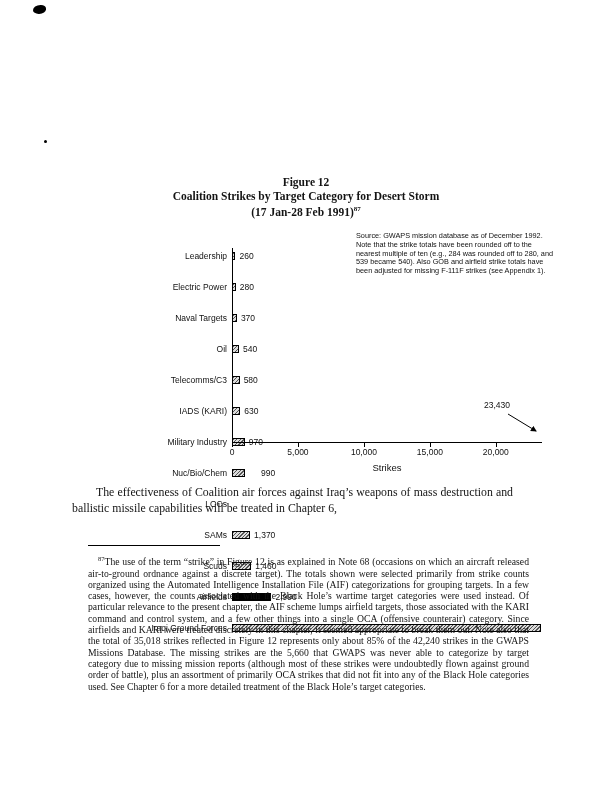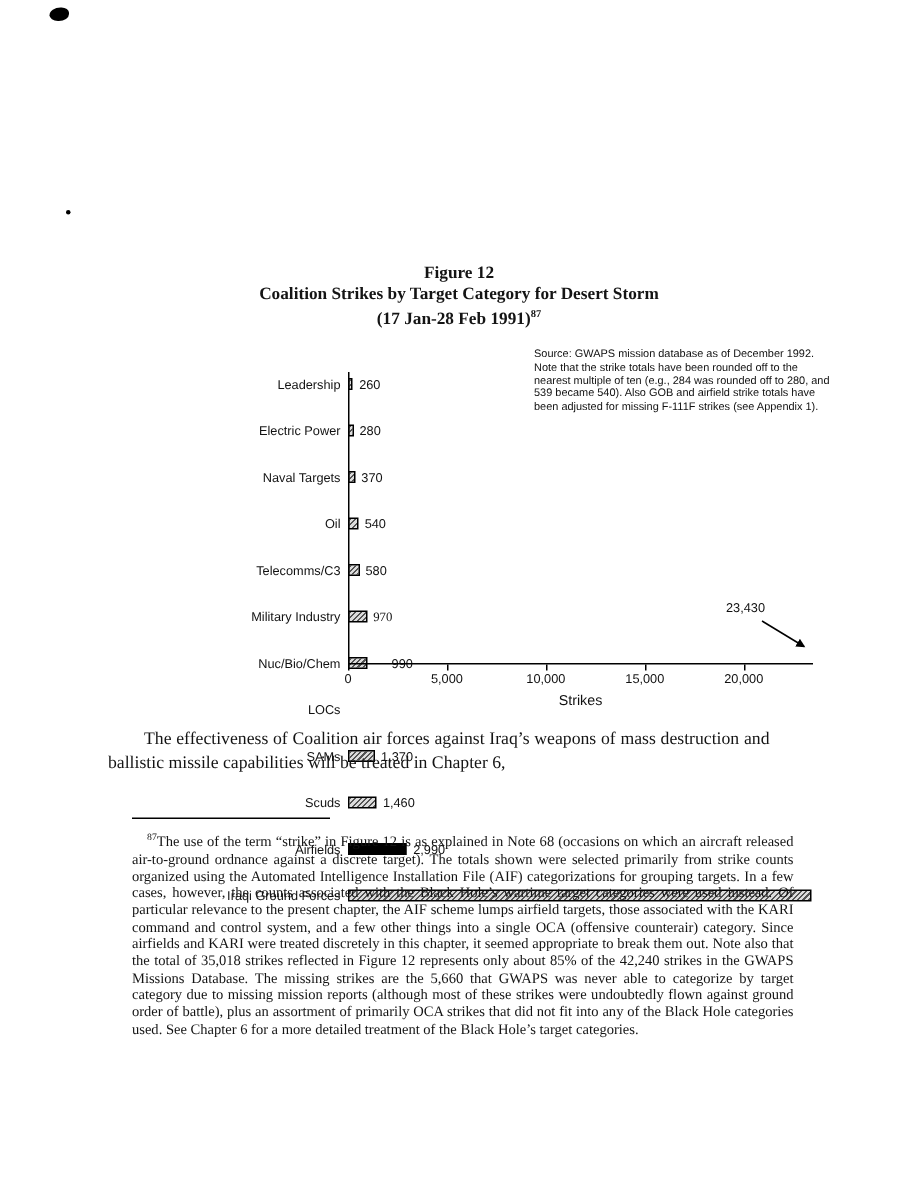--- a/index.html
+++ b/index.html
@@ -112,24 +112,31 @@
           </div>
         </div>
         <div class="bar-row">
           <div class="bar-label">Telecomms/C3</div>
           <div class="bar-track">
             <div class="bar" style="width: 2.46809%;"></div>
             <div class="bar-value" style="left: calc(2.46809% + 4px); text-align: center;">580</div>
           </div>
         </div>
         <div class="bar-row">
+          <div class="bar-label">IADS (KARI)</div>
+          <div class="bar-track">
+            <div class="bar" style="width: 2.68085%;"></div>
+            <div class="bar-value" style="left: calc(2.68085% + 4px);">630</div>
+          </div>
+        </div>
+        <div class="bar-row">
           <div class="bar-label">Military Industry</div>
           <div class="bar-track">
             <div class="bar" style="width: 4.12766%;"></div>
-            <div class="bar-value" style="left: calc(4.12766% + 4px); font-family: Liberation Serif, serif;">970</div>
+            <div class="bar-value" style="left: calc(4.12766% + 4px);">970</div>
           </div>
         </div>
         <div class="bar-row">
           <div class="bar-label">Nuc/Bio/Chem</div>
           <div class="bar-track">
             <div class="bar" style="width: 4.21277%;"></div>
             <div class="bar-value" style="left: calc(4.21277% + 4px); padding-left: 12px;">990</div>
           </div>
         </div>
         <div class="bar-row">

